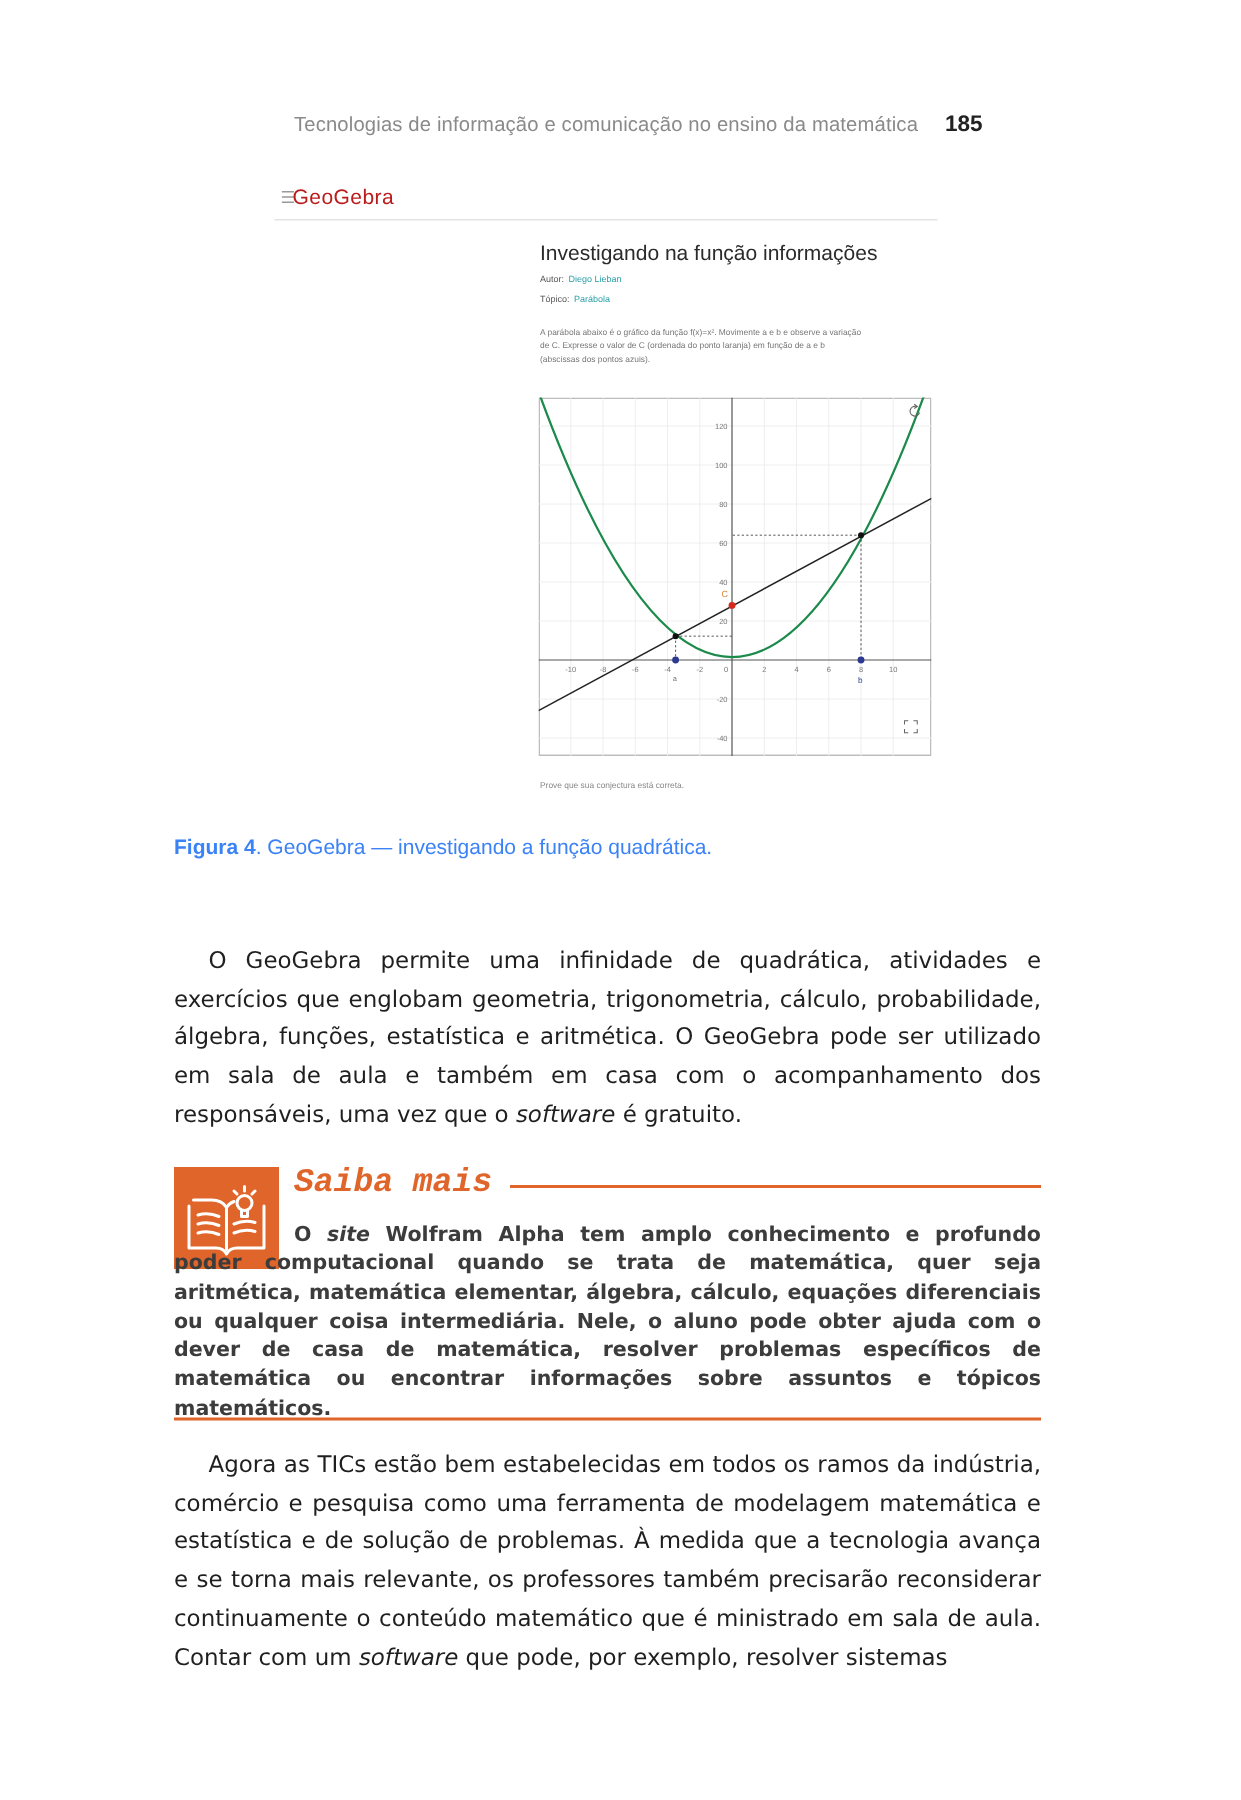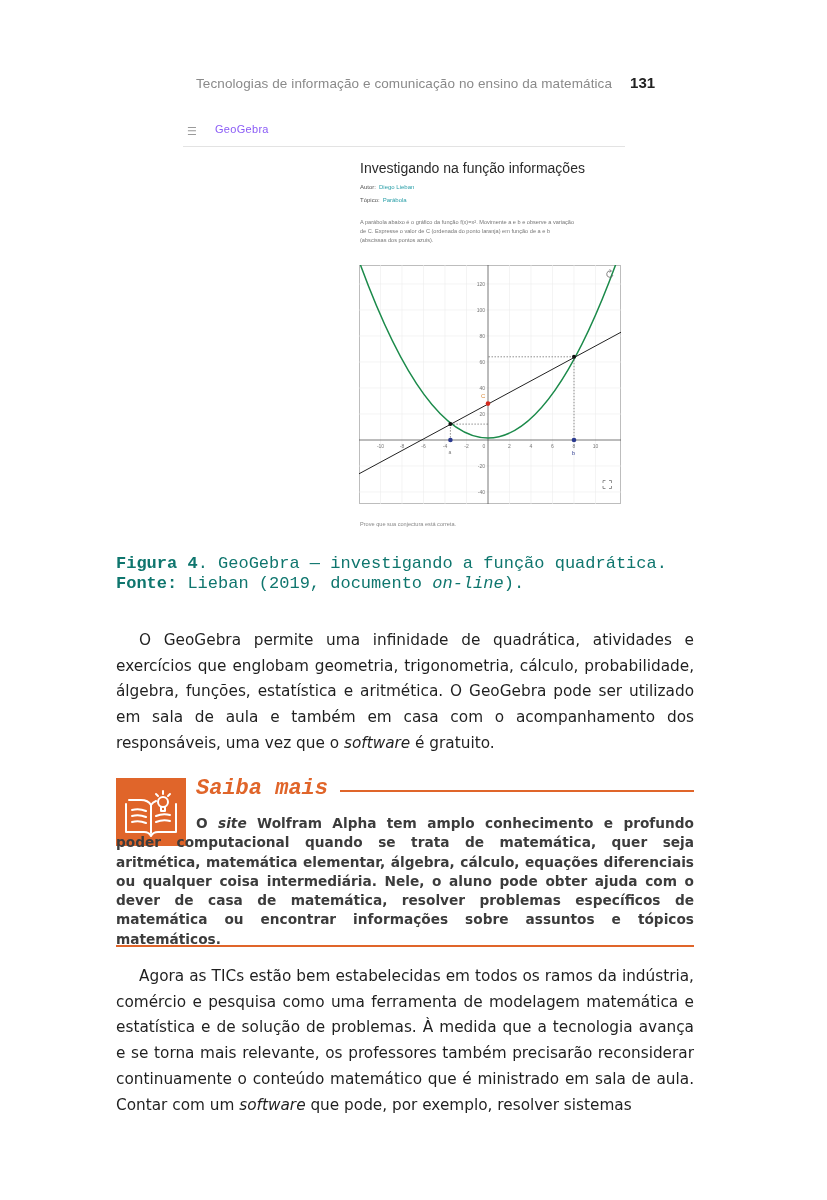--- a/index.html
+++ b/index.html
@@ -5,49 +5,49 @@
   html, body { margin: 0; padding: 0; background: #ffffff; }
   body { width: 827px; height: 1200px; position: relative; overflow: hidden; font-family: "DejaVu Sans", sans-serif; color: #1e1e1e; }
   .running-head { position: absolute; top: 74px; left: 196px; width: 498px; display: flex; justify-content: flex-start; align-items: baseline; gap: 18px; }
   .running-head .title { font-family: "Liberation Sans", sans-serif; font-size: 13.5px; color: #8a8a8a; letter-spacing: 0.1px; }
   .running-head .pagenum { font-family: "Liberation Sans", sans-serif; font-weight: bold; font-size: 15px; color: #222; }
 
   
   .figure { position: absolute; top: 118px; left: 183px; width: 442px; height: 420px; }
   .gg-bar { position: absolute; top: 0; left: 0; width: 442px; height: 28px; border-bottom: 1px solid #e3e3e3; }
   .gg-menu { position: absolute; left: 4px; top: 7px; font-size: 11px; color: #9a9a9a; }
-  .gg-logo { position: absolute; left: 32px; top: 5px; font-family: "Liberation Sans", sans-serif; font-size: 11px; color: #8b5cf6; letter-spacing: 0.3px; }
+  .gg-logo { position: absolute; left: 12px; top: 5px; font-family: "Liberation Sans", sans-serif; font-size: 14px; color: #b91c1c; letter-spacing: 0.3px; }
   .gg-title { position: absolute; left: 177px; top: 42px; font-family: "Liberation Sans", sans-serif; font-size: 14px; color: #2b2b2b; }
   .gg-meta { position: absolute; left: 177px; font-family: "Liberation Sans", sans-serif; font-size: 6px; color: #555; }
   .gg-meta .link { color: #2a9fa8; margin-left: 3px; }
   .gg-desc { position: absolute; left: 177px; top: 100px; width: 215px; font-family: "Liberation Sans", sans-serif; font-size: 5.6px; line-height: 9px; color: #777; }
   .gg-graph { position: absolute; left: 176px; top: 147px; width: 262px; height: 240px; }
   .gg-foot { position: absolute; left: 177px; top: 403px; font-family: "Liberation Sans", sans-serif; font-size: 5.6px; color: #888; }
 
-  .caption { position: absolute; left: 116px; top: 554px; font-family: Liberation Mono, monospace; font-size: 17px; line-height: 20px; color: #0f766e; }
+  .caption { position: absolute; left: 116px; top: 554px; font-family: Liberation Sans, sans-serif; font-size: 14px; line-height: 20px; color: #3b82f6; }
   .caption b { font-weight: bold; }
 
   .para { position: absolute; left: 116px; width: 578px; font-family: "DejaVu Sans", sans-serif; font-size: 15.3px; line-height: 25.7px; color: #1f1f1f; text-align: justify; }
   .para .indent { display: inline-block; width: 23px; }
   .para p { margin: 0; }
 
   .saiba { position: absolute; left: 116px; top: 778px; width: 578px; height: 170px; }
   .saiba-icon { position: absolute; left: 0; top: 0; width: 70px; height: 68px; background: #e0652a; }
   .saiba-title { position: absolute; left: 80px; top: -2px; font-family: Liberation Mono, monospace; font-weight: bold; font-style: italic; font-size: 22px; color: #e0652a; }
   .saiba-rule-top { position: absolute; left: 224px; top: 12px; width: 354px; height: 1.5px; background: #e0652a; }
   .saiba-text { position: absolute; left: 0; top: 36px; width: 578px; font-family: "DejaVu Sans", sans-serif; font-size: 13.7px; line-height: 19.3px; color: #3c3c3c; text-align: justify; font-weight: bold; }
   .saiba-text .lead-gap { display: inline-block; width: 80px; }
   .saiba-rule-bottom { position: absolute; left: 0; top: 167px; width: 578px; height: 1.5px; background: #e0652a; }
 </style>
 </head>
 <body>
 
 <div class="running-head">
   <span class="title">Tecnologias de informação e comunicação no ensino da matemática</span>
-  <span class="pagenum">131</span>
+  <span class="pagenum">185</span>
 </div>
 
 <div class="figure">
   <div class="gg-bar">
     <span class="gg-menu">☰</span>
     <span class="gg-logo">GeoGebra</span>
   </div>
   <div class="gg-title">Investigando na função informações</div>
   <div class="gg-meta" style="top:66px;">
     <span>Autor:</span><span class="link">Diego Lieban</span>
@@ -145,21 +145,20 @@
         <path d="M 244 221 v 2.5 h 2.5"></path>
           <path d="M 250 223.5 h 2.5 v -2.5"></path>
       </g>
     </svg>
   </div>
   <div class="gg-foot">Prove que sua conjectura está correta.</div>
 </div>
 
 <div class="caption">
   <div><b>Figura 4</b><span>. GeoGebra — investigando a função quadrática.</span></div>
-  <div><b>Fonte:</b><span> Lieban (2019, documento </span><i>on-line</i><span>).</span></div>
 </div>
 
 <div class="para" style="top:628px;">
   <p><span class="indent"></span><span>O GeoGebra permite uma infinidade de quadrática, atividades e exercícios que englobam geometria, trigonometria, cálculo, probabilidade, álgebra, funções, estatística e aritmética. O GeoGebra pode ser utilizado em sala de aula e também em casa com o acompanhamento dos responsáveis, uma vez que o </span><i>software</i><span> é gratuito.</span></p>
 </div>
 
 <div class="saiba">
   <div class="saiba-icon">
     <svg width="70" height="68" viewBox="0 0 70 68">
       <g fill="none" stroke="#ffffff" stroke-width="2" stroke-linecap="round" stroke-linejoin="round">

